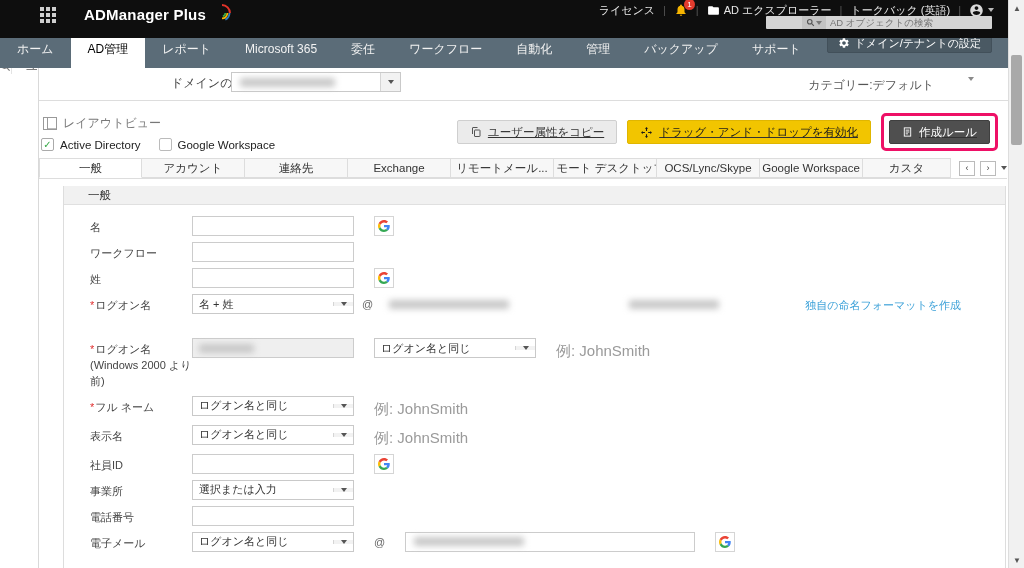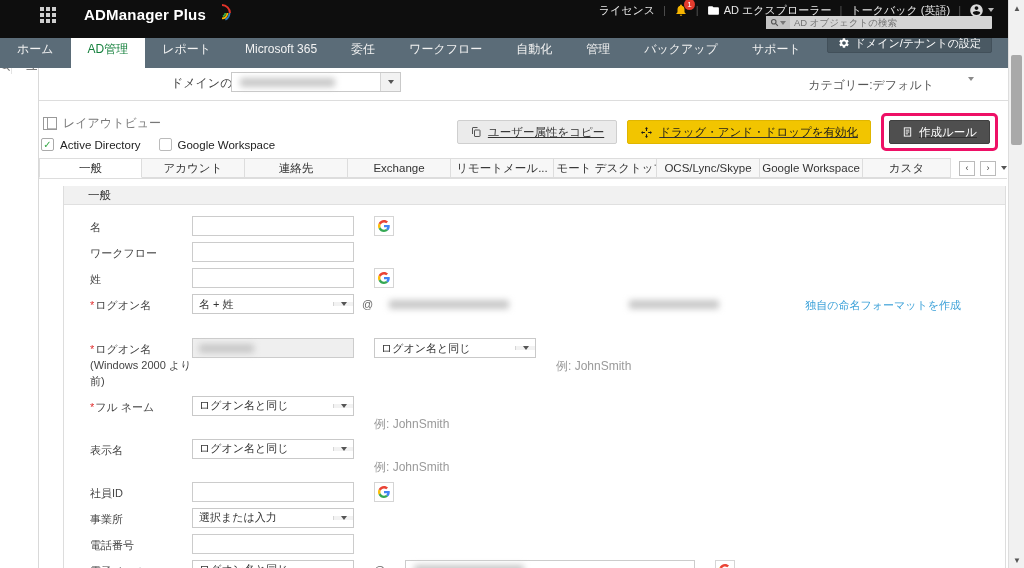--- a/index.html
+++ b/index.html
@@ -18,28 +18,28 @@
   .grid-icon { position:absolute; left:40px; top:7px; width:17px; height:17px;
     display:grid; grid-template-columns:repeat(3,4px); grid-template-rows:repeat(3,4px); gap:2px; }
   .grid-icon span { background:#cfcfcf; width:4px; height:4px; }
   .brand { position:absolute; left:84px; top:6px; color:#fff; font-size:15px; font-weight:bold; letter-spacing:.2px; }
   .brand-swirl { position:absolute; left:212px; top:2px; }
   .top-links { position:absolute; right:14px; top:0; height:16px; display:flex; align-items:center; gap:8px; color:#e8e8e8; font-size:11px; padding-top:4px; }
   .top-sep { color:#555; }
   .top-item { display:flex; align-items:center; gap:4px; cursor:pointer; }
   .bell-wrap { position:relative; }
   .badge { position:absolute; top:-4px; right:-7px; background:#e23b2e; color:#fff; border-radius:7px; font-size:8px; min-width:11px; height:11px; line-height:11px; text-align:center; padding:0 2px; }
-  .search-box { position:absolute; right:16px; top:16px; width:226px; height:13px; background:#d4d4d4; display:flex; align-items:center; border-radius:1px; }
+  .search-box { position:absolute; right:16px; top:16px; width:226px; height:13px; background:#d4d4d4; display:flex; align-items:center; border-radius:1px;padding-left:36px; }
   .search-icn { width:24px; height:13px; background:#c3c3c3; display:flex; align-items:center; justify-content:center; gap:1px; color:#555; font-size:8px; }
   .search-input { flex:1; border:0; background:transparent; font-size:9.5px; color:#555; padding:0 4px; outline:none; height:13px; }
 
   
   .navbar { position:absolute; left:0; top:30px; width:1008px; height:38px; background:#5b6c78; display:flex; align-items:stretch; z-index:9; }
   .nav-tab { padding:0 17px; display:flex; align-items:center; color:#f2f2f2; font-size:12px; cursor:pointer; }
-  .nav-tab.active { background:#fff; color:#15803d; }
+  .nav-tab.active { background:#fff; color:#000000; }
   .settings-btn { position:absolute; right:16px; top:3px; height:20px; background:#4a5963; border:1px solid #42505a; border-radius:2px;
     color:#fff; font-size:11px; display:flex; align-items:center; gap:5px; padding:0 10px; cursor:pointer; }
 
   
   .menubar { position:absolute; left:0; top:56px; width:1008px; height:21px; background:#fff; display:flex; align-items:center; font-size:11.5px; color:#555; }
   .mb-search { width:26px; display:flex; justify-content:center; border-right:1px solid #e3e3e3; height:14px; align-items:center; }
   .mb-item { padding:0 14px; height:14px; display:flex; align-items:center; gap:5px; border-right:1px solid #e3e3e3; cursor:pointer; white-space:nowrap; }
   .mb-item:last-child { border-right:0; }
   .caret { width:0; height:0; border-left:3.5px solid transparent; border-right:3.5px solid transparent; border-top:4px solid #8a8a8a; display:inline-block; }
 
@@ -87,21 +87,21 @@
   .flabel .inner { display:block; width:102px; line-height:1.45; }
   .req { color:#e03030; margin-right:1px; }
   .fctrl { display:flex; align-items:flex-start; gap:20px; }
   .tbox { width:162px; height:20px; border:1px solid #ccc; background:#fff; }
   .tbox.dis { background:#efefef; display:flex; padding-left:6px; }
   .select { width:162px; height:20px; border:1px solid #c9c9c9; background:#fff; display:flex; align-items:center; font-size:11px; color:#333; cursor:pointer; }
   .select .txt { padding-left:6px; white-space:nowrap; overflow:hidden; }
   .gicon { width:20px; height:20px; border:1px solid #d5d5d5; background:#fff; display:flex; align-items:center; justify-content:center; }
   .at { padding-top:4px; color:#666; font-size:11px; }
   .wide-blur { width:424px; height:20px; display:flex; align-items:center; gap:120px; padding-left:8px; }
-  .hint { padding-top:4px; color:#9a9a9a; font-size:12px; white-space:nowrap;margin-top:16px; }
+  .hint { padding-top:4px; color:#9a9a9a; font-size:15px; white-space:nowrap; }
   .link-line { margin-top:4px; font-size:11px; color:#3aa0d8; cursor:pointer; }
   .stack { display:flex; }
   .hrow { display:flex; gap:8px; }
 </style>
 </head>
 <body>
 
 <div class="stage">
 
   <div class="scrollbar">

